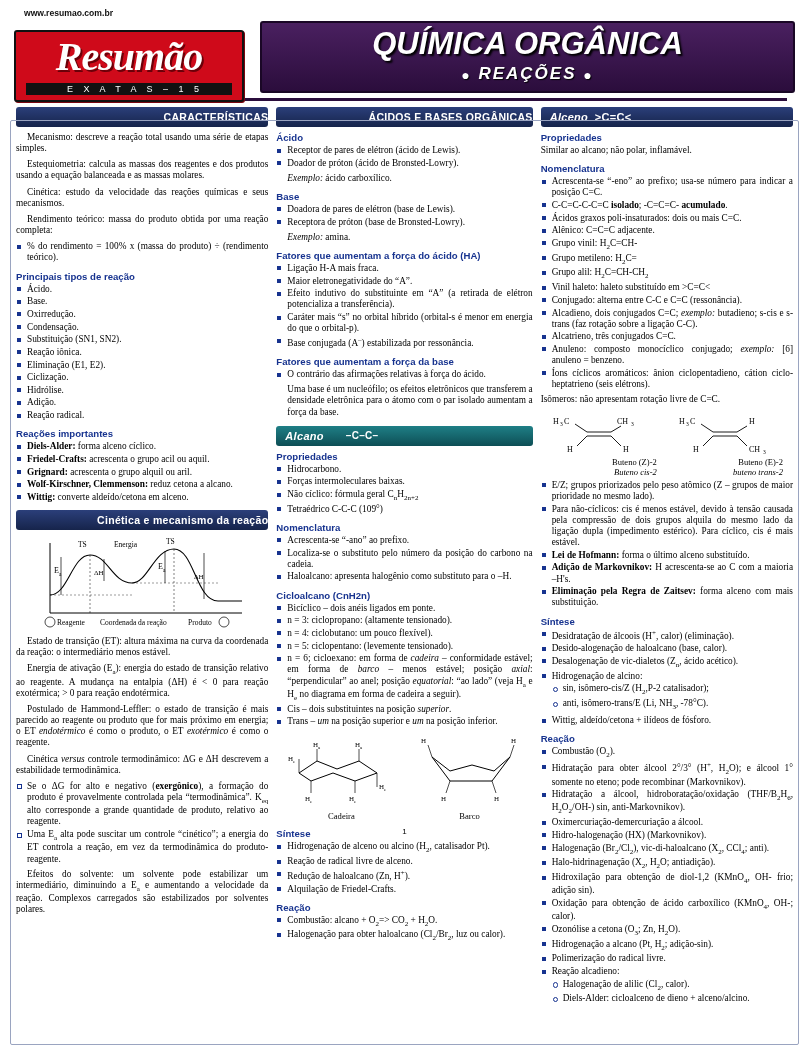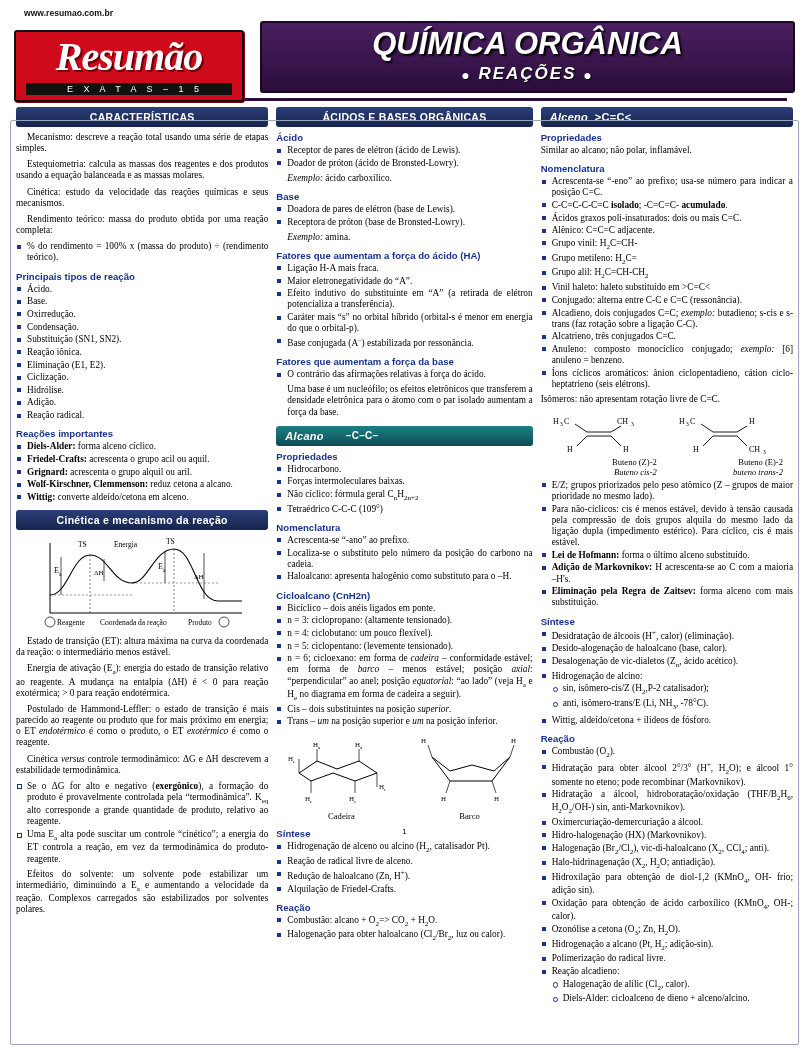--- a/index.html
+++ b/index.html
@@ -54,21 +54,21 @@
 
   
   .cols { display:flex; gap:8px; margin-top:6px; padding:0 6px; }
   .col { width:258px; }
   .col.wide { width:262px; }
 
   
   .bar {
     background:linear-gradient(#2b3f7a,#16244b);
     color:#fff; font-family:"Liberation Sans", sans-serif; font-weight:bold;
-    font-size:10.5px; text-align:center; padding:4px 0 4px 0; border-radius:3px;
+    font-size:10.5px; text-align:right; padding:4px 0 4px 0; border-radius:3px;
     letter-spacing:0.3px; margin-bottom:5px;
   }
   .bar.teal {
     background:linear-gradient(#1f7f86,#0d4e55);
     text-align:left; padding-left:9px; font-style:italic; font-size:11px;
     display:flex; align-items:center; gap:22px;
   }
   .bar.teal .formula { font-style:normal; font-size:10px; font-weight:bold; }
   .bar.navy-left {
     background:linear-gradient(#2b3f7a,#16244b);

